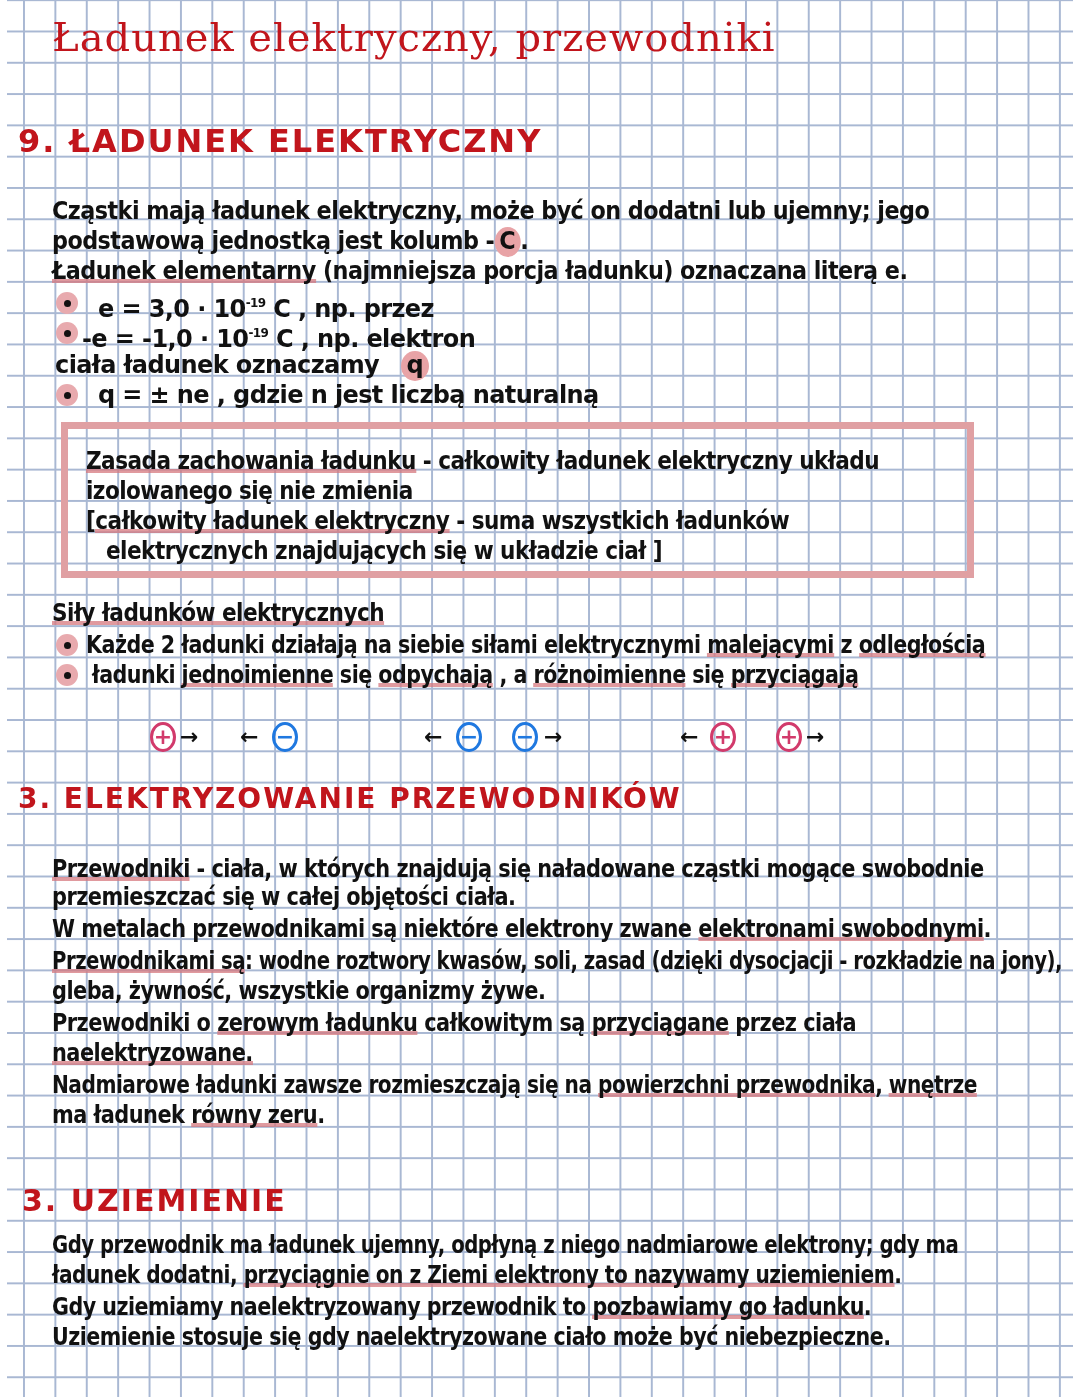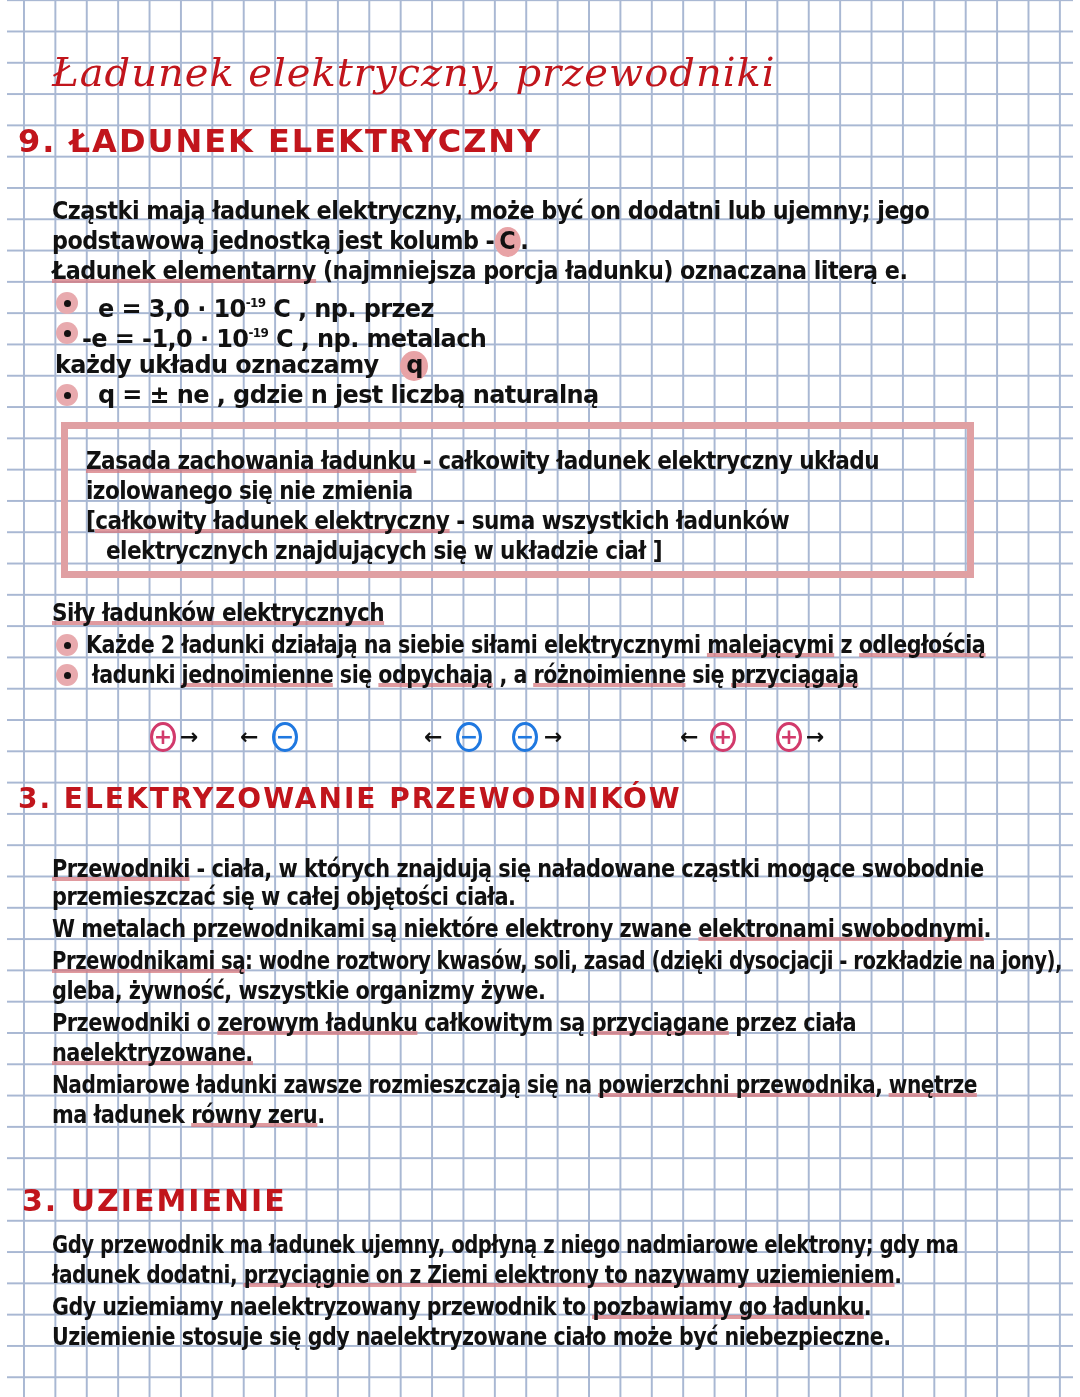--- a/index.html
+++ b/index.html
@@ -16,21 +16,21 @@
     background-size: 31.4px 31.3px;
     background-position: 16px 0px, 0px 30.5px;
   }
   .txt {
     position: absolute; white-space: nowrap; color: #111;
     font-family: "DejaVu Sans", sans-serif; font-weight: bold;
     font-size: 24px; line-height: 30px; letter-spacing: -0.6px;
     transform-origin: left center;
   }
   .red { color: #c1151c; }
-  .title { font-family: "DejaVu Serif", serif; font-style: italic; font-weight: normal; font-size: 40px; letter-spacing: 1px; margin-top: 35px; }
+  .title { font-family: "DejaVu Serif", serif; font-weight: normal; font-size: 40px; letter-spacing: 1px; }
   .heading { font-size: 32px; letter-spacing: 2px; font-weight: bold; }
   .hl {
     background-image: linear-gradient(to bottom, transparent 78%, rgba(214,120,126,0.75) 78%, rgba(214,120,126,0.75) 92%, transparent 92%);
   }
   .bullet {
     position: absolute; width: 22px; height: 22px; border-radius: 50%;
     background: #e8aaae;
   }
   .bullet::after {
     content: ""; position: absolute; left: 8px; top: 8px; width: 7px; height: 7px; border-radius: 50%; background: #111;
@@ -70,24 +70,24 @@
 <div class="txt" style="left:52px; top:256px; transform:scaleX(0.93);">
   <span class="hl">Ładunek elementarny</span><span> (najmniejsza porcja ładunku) oznaczana literą e.</span>
 </div>
 
 <div class="bullet" style="left:56px; top:292px;"></div>
 <div class="txt" style="left:98px; top:288px;">
   <span>e = 3,0 · 10</span><sup>-19</sup><span> C  , np. przez</span>
 </div>
 <div class="bullet" style="left:56px; top:322px;"></div>
 <div class="txt" style="left:82px; top:318px;">
-  <span>-e = -1,0 · 10</span><sup>-19</sup><span> C , np. metalach</span>
+  <span>-e = -1,0 · 10</span><sup>-19</sup><span> C , np. elektron</span>
 </div>
 <div class="txt" style="left:55px; top:350px;">
-  <span>każdy układu oznaczamy</span>
+  <span>ciała ładunek oznaczamy</span>
   <span class="circle-mark" style="margin-left:14px;">q</span>
 </div>
 <div class="bullet" style="left:56px; top:384px;"></div>
 <div class="txt" style="left:98px; top:380px;">q = ± ne  , gdzie n jest liczbą naturalną</div>
 
 <div class="box"></div>
 <div class="txt" style="left:86px; top:446px; transform:scaleX(0.9);">
   <span class="hl">Zasada zachowania ładunku</span><span> - całkowity ładunek elektryczny układu</span>
 </div>
 <div class="txt" style="left:86px; top:476px; transform:scaleX(0.9);">izolowanego się nie zmienia</div>

